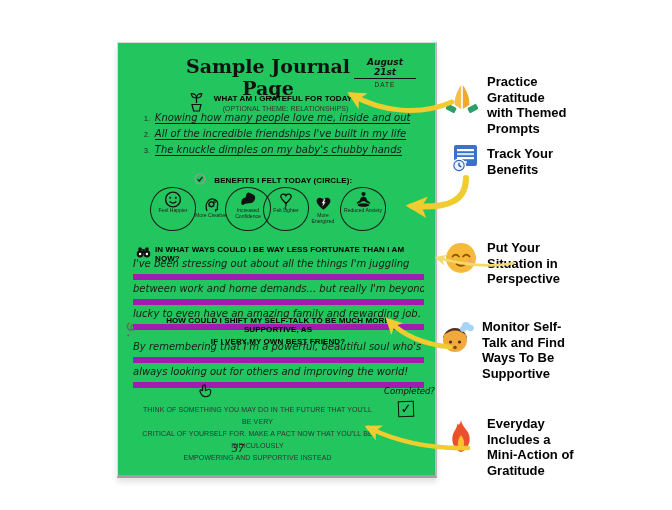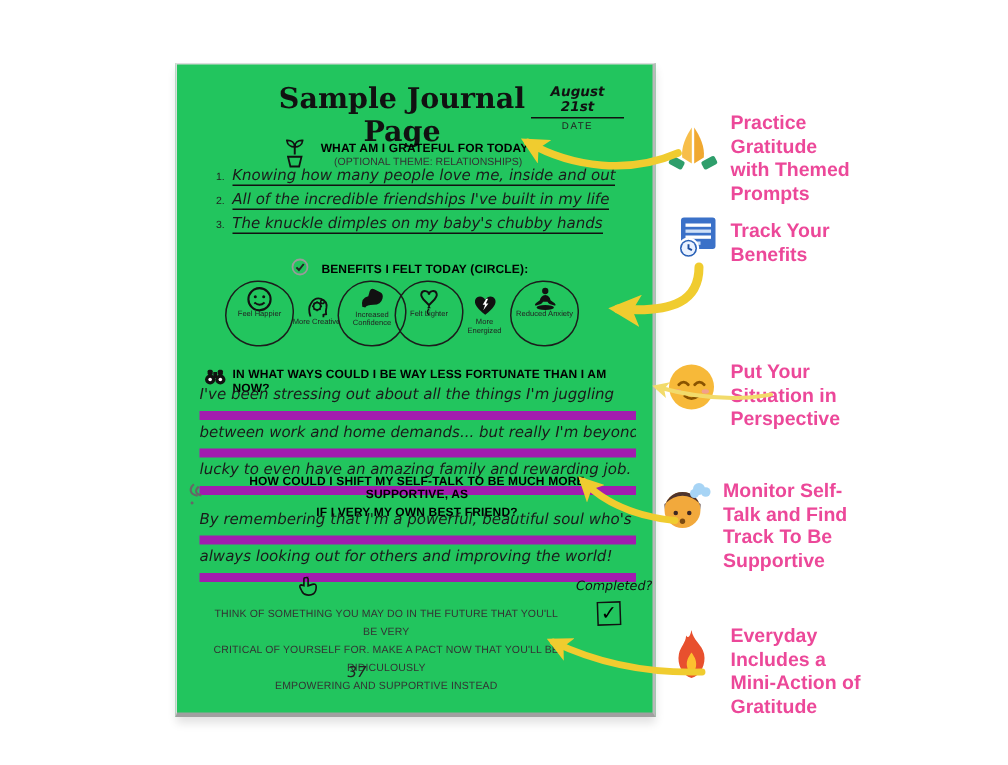--- a/index.html
+++ b/index.html
@@ -29,21 +29,21 @@
   .benefit.plain{width:36px;padding-top:5px;}
   .bicon{display:block;height:17px;}
   .blabel{display:block;font-size:5.5px;line-height:5.8px;color:#222;transform:scale(.92);}
   
   #mini-body div{font-size:7px;line-height:12px;color:#333;letter-spacing:.1px;}
   #checkbox{left:280px;top:358px;width:16px;height:16px;border:1.6px solid #111;box-sizing:border-box;
     font-size:13px;line-height:13px;text-align:center;color:#000;transform:rotate(-2deg);}
   #completed-label{font-family:"DejaVu Sans",sans-serif;font-style:italic;font-size:8.5px;color:#111;}
   #page-number{font-family:"DejaVu Sans",sans-serif;font-style:italic;font-size:10px;color:#222;text-align:center;}
   
-  .ann-text{position:absolute;color:#ec4899;font-weight:bold;font-size:13px;line-height:15.5px;z-index:4;}
+  .ann-text{position:absolute;color:#000000;font-weight:bold;font-size:13px;line-height:15.5px;z-index:4;}
   .ann-icon{position:absolute;z-index:4;}
   #arrows{position:absolute;left:0;top:0;z-index:5;pointer-events:none;}
 </style>
 </head>
 <body>
 
 <div id="canvas">
 
   <div id="journal-page">
     <div id="page-title" class="abs">Sample Journal Page</div>
@@ -241,21 +241,21 @@
           <circle cx="16" cy="29.5" r="1.8" fill="#7a4a12"></circle>
           <g fill="#A7D4F5">
             <circle cx="27" cy="8" r="4"></circle>
             <circle cx="31.5" cy="10" r="3.2"></circle>
             <circle cx="24" cy="11" r="3"></circle>
           </g>
         </svg></div>
       <div class="ann-text" style="left: 482px; top: 319px;">
         <div>Monitor Self-</div>
         <div>Talk and Find</div>
-        <div>Track To Be</div>
+        <div>Ways To Be</div>
         <div>Supportive</div>
       </div>
       <div class="ann-icon" style="left: 447px; top: 418px;"><svg width="28" height="38" viewBox="0 0 28 38">
           <path d="M14,2 C15,9 21,11.5 22.4,18 C23.8,25 20,32.5 14,34 C8,32.5 4.2,25 5.6,18 C6.7,12.8 10.2,10.6 10.4,5.6 C12,8 13.2,6 14,2 Z" fill="#E8502E"></path>
           <path d="M14,17 C16.4,20.4 17.6,23 17,26.4 C16.5,29.4 15.2,30.8 14,31.4 C12.8,30.8 11.5,29.4 11,26.4 C10.4,23 11.6,20.4 14,17 Z" fill="#FDC02F"></path>
         </svg></div>
       <div class="ann-text" style="left: 487px; top: 416px;">
         <div>Everyday</div>
         <div>Includes a</div>
         <div>Mini-Action of</div>

